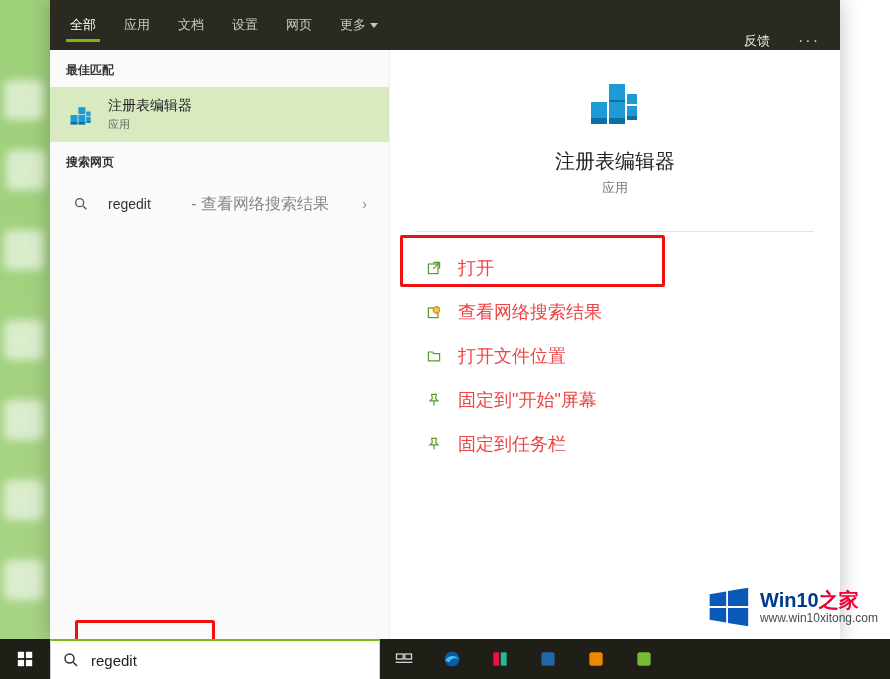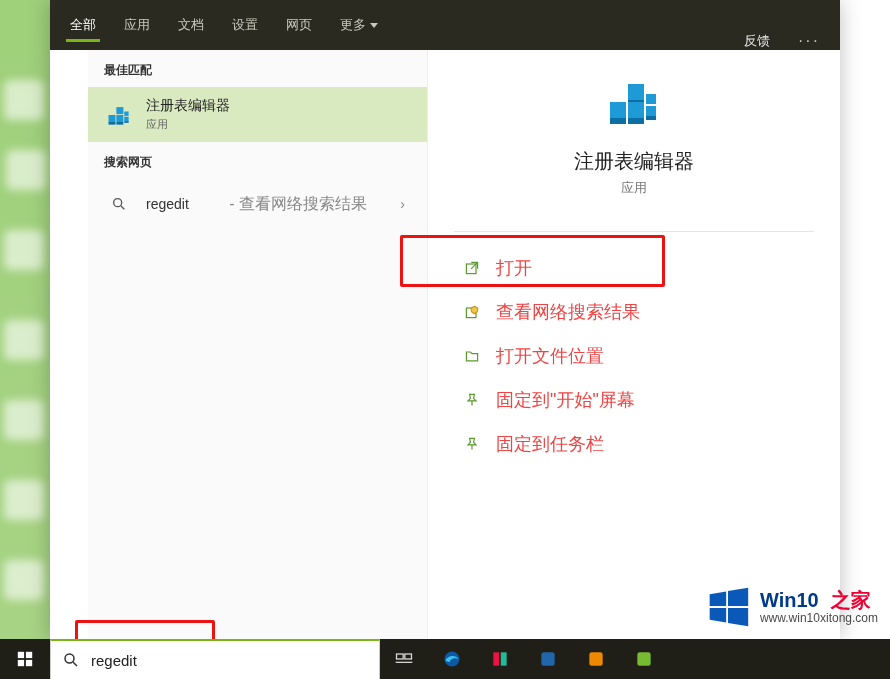--- a/index.html
+++ b/index.html
@@ -51,21 +51,21 @@
       border-left: 4px solid transparent;
       border-right: 4px solid transparent;
       border-top: 5px solid #c8c8bc;
       vertical-align: middle;
     }
     .top-spacer { flex: 1; }
     .feedback { padding: 0 14px; color: #e5e5e5; font-size: 13px; cursor: pointer; font-family: Liberation Mono, monospace; }
     .more-dots { padding: 0 14px; color: #c8c8bc; font-size: 16px; cursor: pointer; letter-spacing: 2px; }
     
     .body-split {
-      flex: 1; display: flex; min-height: 0; padding-left: 38px;
+      flex: 1; display: flex; min-height: 0;
     }
     .left-col {
       width: 340px; border-right: 1px solid #eee;
       display: flex; flex-direction: column;
       background: #fafafa;
     }
     .right-col {
       flex: 1; background: #fff;
       display: flex; flex-direction: column;
       padding-top: 20px;
@@ -165,21 +165,21 @@
     .watermark {
       position: absolute; right: 12px; bottom: 50px;
       display: flex; align-items: center; gap: 10px;
       color: #003a8c;
     }
     .wm-logo {
       width: 44px; height: 44px;
     }
     .wm-text { display: flex; flex-direction: column; line-height: 1.15; }
     .wm-title { font-size: 20px; font-weight: 600; }
-    .wm-title .accent { color: #e03; margin-left: 12px; }
+    .wm-title .accent { color: #e03; }
     .wm-url { font-size: 12px; color: #4a4a4a; }
     
     .reg-cube svg { display: block; }
   </style>
 </head>
 <body>
 
 <div class="desktop-bg">
   <div class="blob" style="top:80px;left:4px"></div>
   <div class="blob" style="top:150px;left:6px"></div>

